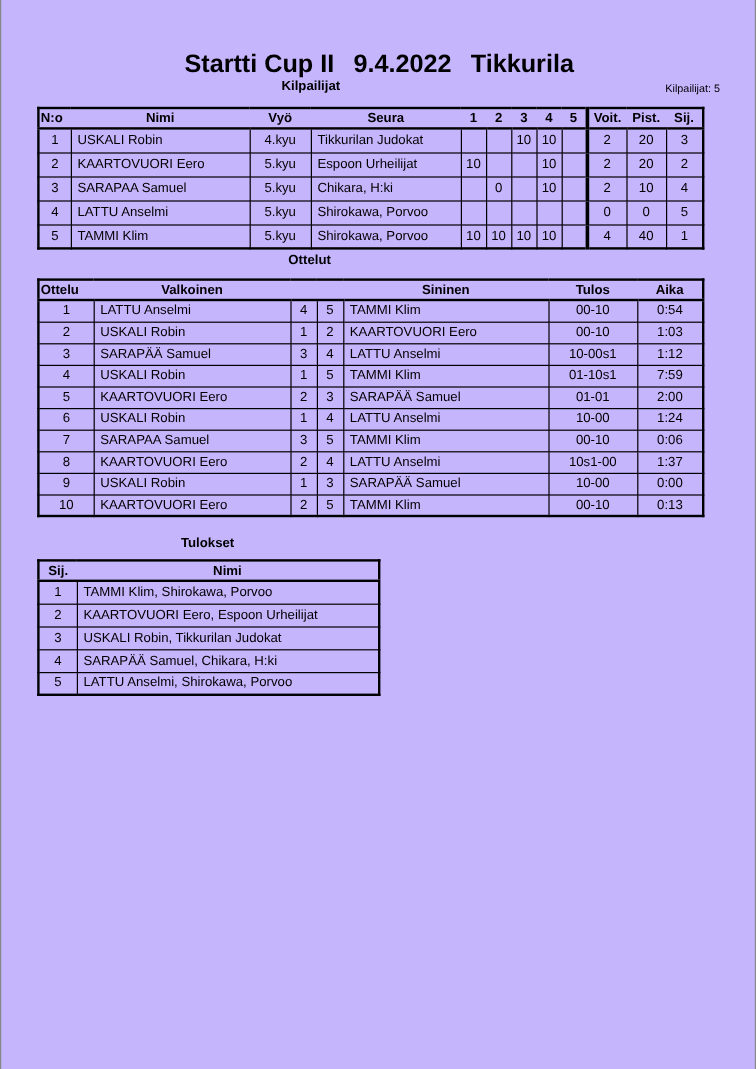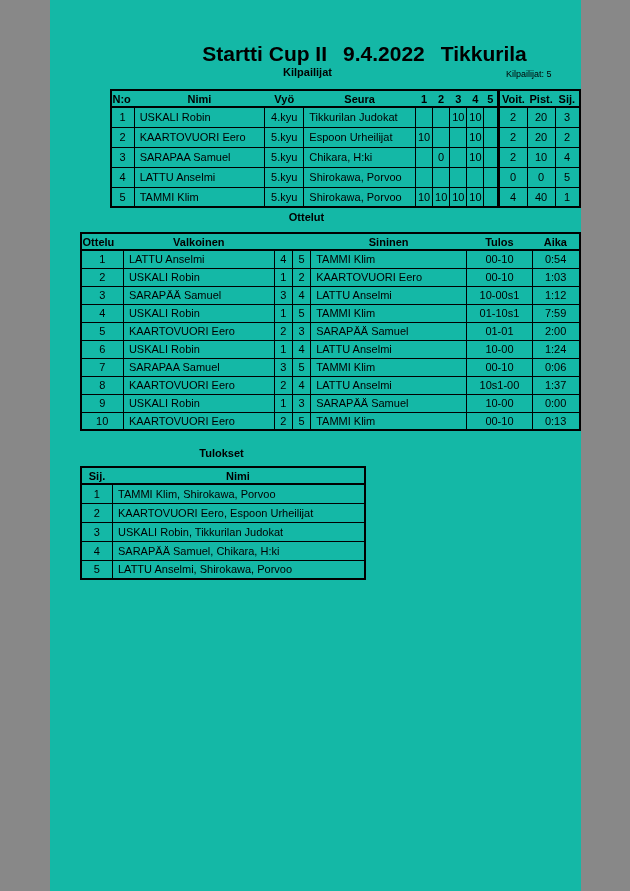--- a/index.html
+++ b/index.html
@@ -1,23 +1,22 @@
 <!DOCTYPE html>
 <html><head>
 <meta charset="utf-8">
 <style>
   html,body { margin:0; padding:0; background:#888; }
   .page {
     position: relative;
-    width: 515px; height: 891px;
+    width: 628px; height: 891px;
     margin: 0 auto;
-    background: #14b8a6;
+    background: #c4b5fd;
     font-family: "Liberation Sans", sans-serif;
     color: #000;
-    padding-left: 16px;
   }
   .title {
     position: absolute; top: 42px; left: 0; width: 630px;
     display: flex; justify-content: center; gap: 16px;
     font-size: 21px; font-weight: bold; white-space: nowrap;
   }
   .section-title { position: absolute; font-size: 11px; font-weight: bold; text-align: center; }
   #st-kilpailijat { top: 66px; left: 30px; width: 456px; }
   #st-ottelut    { top: 211px; left: 30px; width: 454px; }
   #st-tulokset   { top: 447px; left: 30px; width: 284px; }
@@ -33,21 +32,21 @@
     padding: 0; overflow: hidden; white-space: nowrap;
     font-size: 11px; vertical-align: middle;
   }
   thead th { border: none; border-bottom: 2px solid #000; font-weight: bold; text-align: center; }
   tbody td { border: 1px solid #000; }
   .c { text-align: center; }
   .l { text-align: left; padding-left: 5px; }
   .hl { text-align: left; padding-left: 1px; }
   th.thick, td.thick { border-left: 3px solid #000; }
 
-  #tbl-kilpailijat { top: 89px;  left: 30px; margin-left: 30px; }
+  #tbl-kilpailijat { top: 89px;  left: 30px; }
   #tbl-ottelut     { top: 232px; left: 30px; }
   #tbl-tulokset    { top: 466px; left: 30px; }
   #tbl-kilpailijat thead tr { height: 17px; }
   #tbl-kilpailijat tbody tr { height: 20px; }
   #tbl-ottelut thead tr { height: 17px; }
   #tbl-ottelut tbody tr { height: 18px; }
   #tbl-tulokset thead tr { height: 17px; }
   #tbl-tulokset tbody tr { height: 19px; }
 </style>
 </head>

